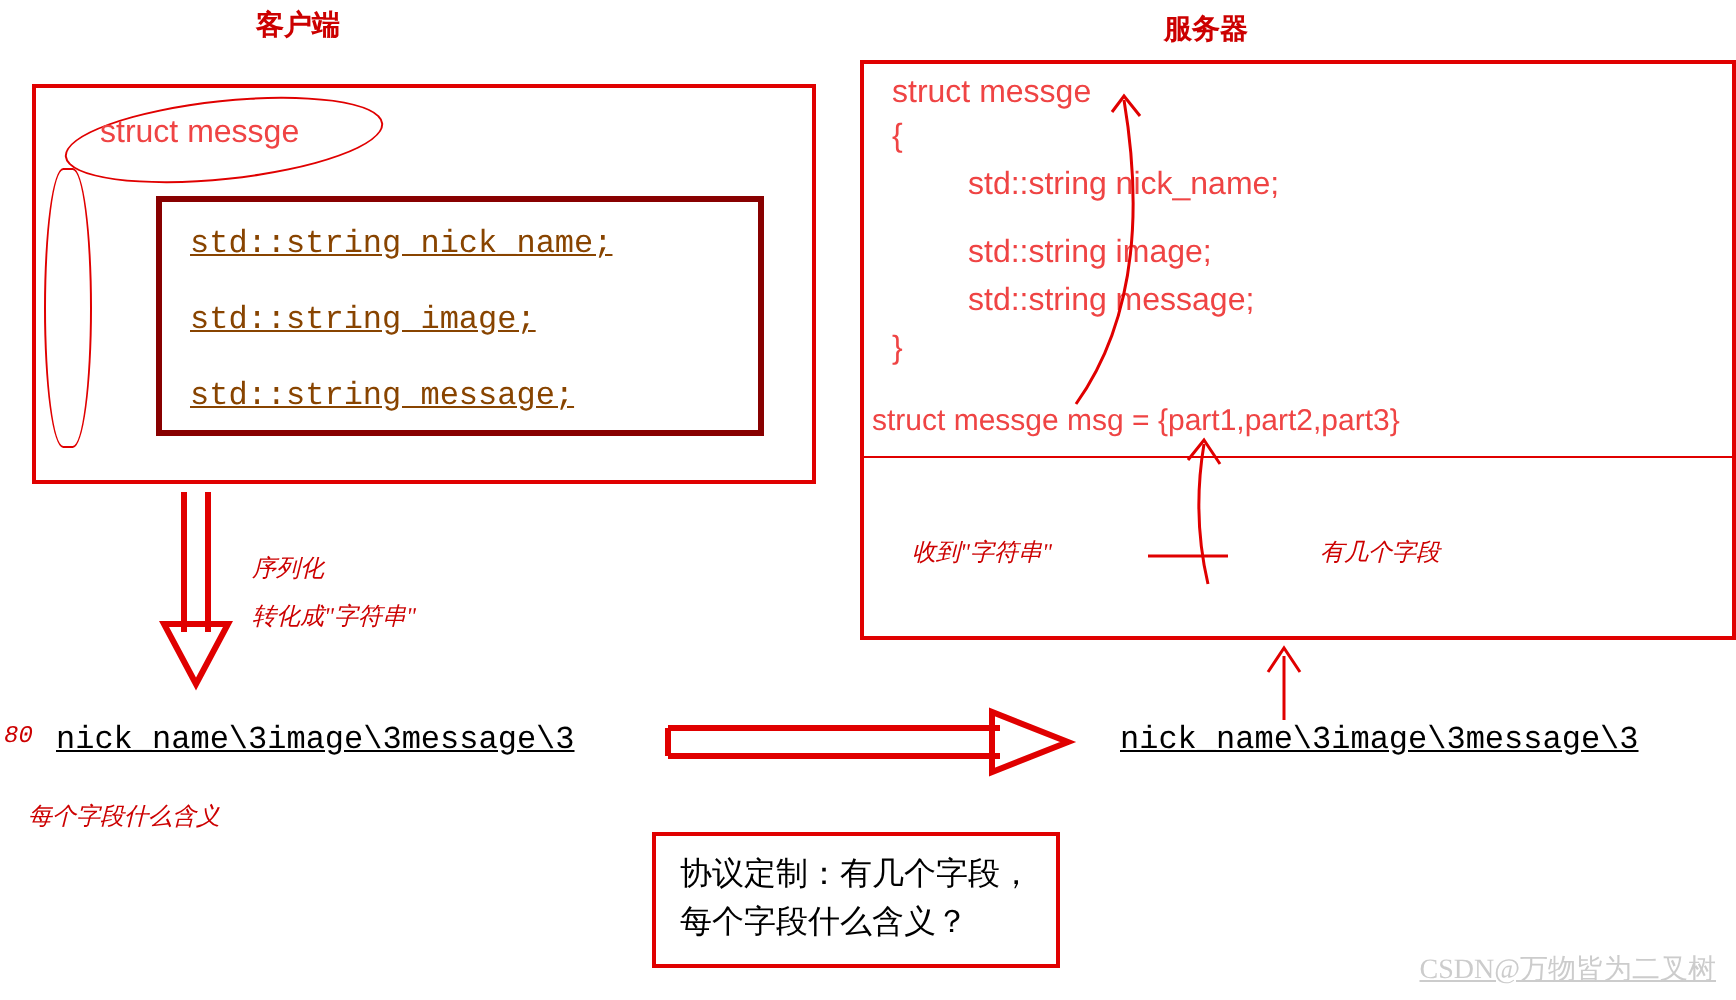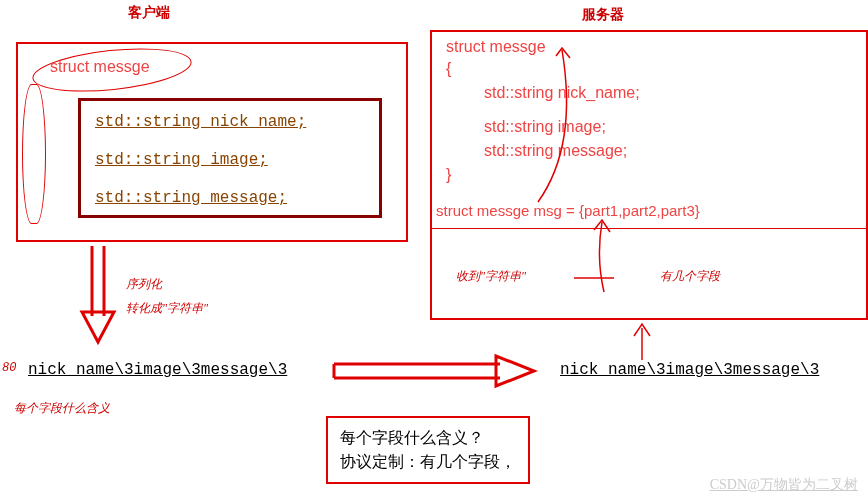--- a/index.html
+++ b/index.html
@@ -86,17 +86,17 @@
 </div>
 
 <div style="position:absolute; left:560px; top:361px; font-family:'Courier New',monospace; text-decoration:underline;">nick_name\3image\3message\3</div>
 
 <svg class="arrow-svg" style="left:628px; top:320px;" width="30" height="44">
   <path d="M 14 40 L 14 8" stroke="#e00000" stroke-width="1.5" fill="none"></path>
   <path d="M 6 16 L 14 4 L 22 16" stroke="#e00000" stroke-width="1.5" fill="none"></path>
 </svg>
 
 <div class="note-box" style="left:326px; top:416px;">
+  <div>协议定制：有几个字段，</div>
   <div>每个字段什么含义？</div>
-  <div>协议定制：有几个字段，</div>
 </div>
 
 <div class="watermark" style="right:10px; bottom:6px;text-decoration:underline;">CSDN@万物皆为二叉树</div>
 
 </body></html>

